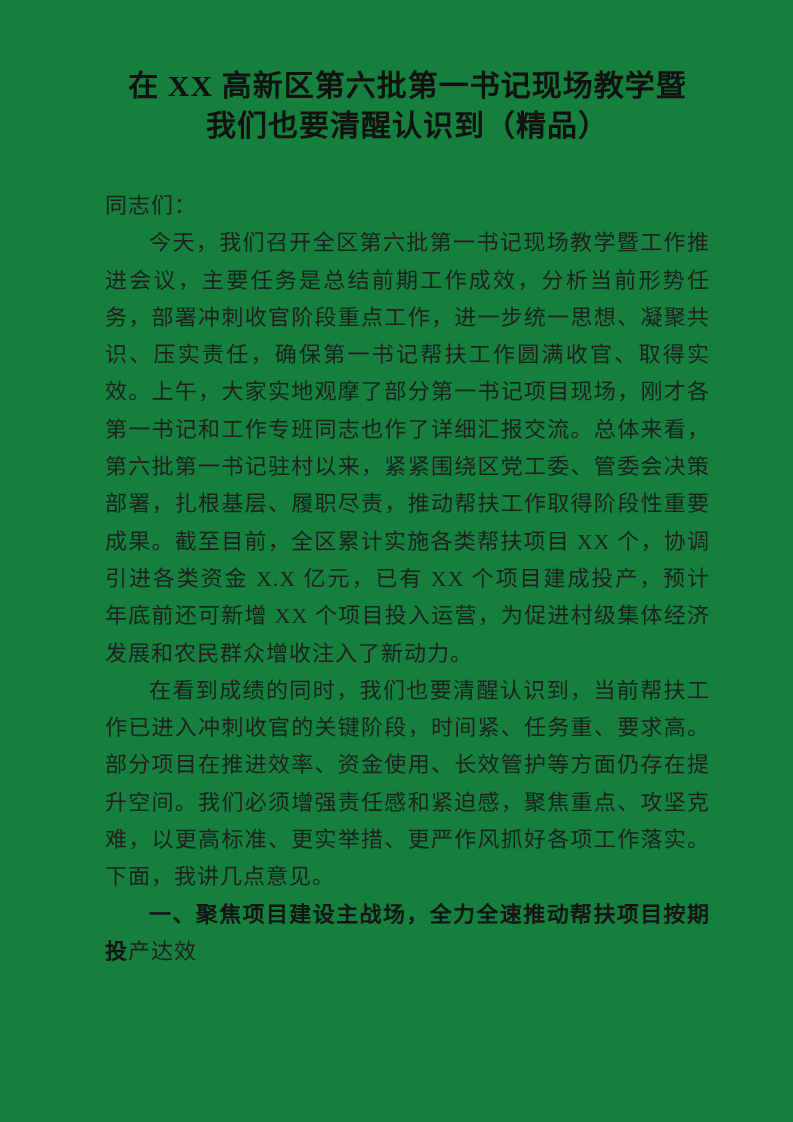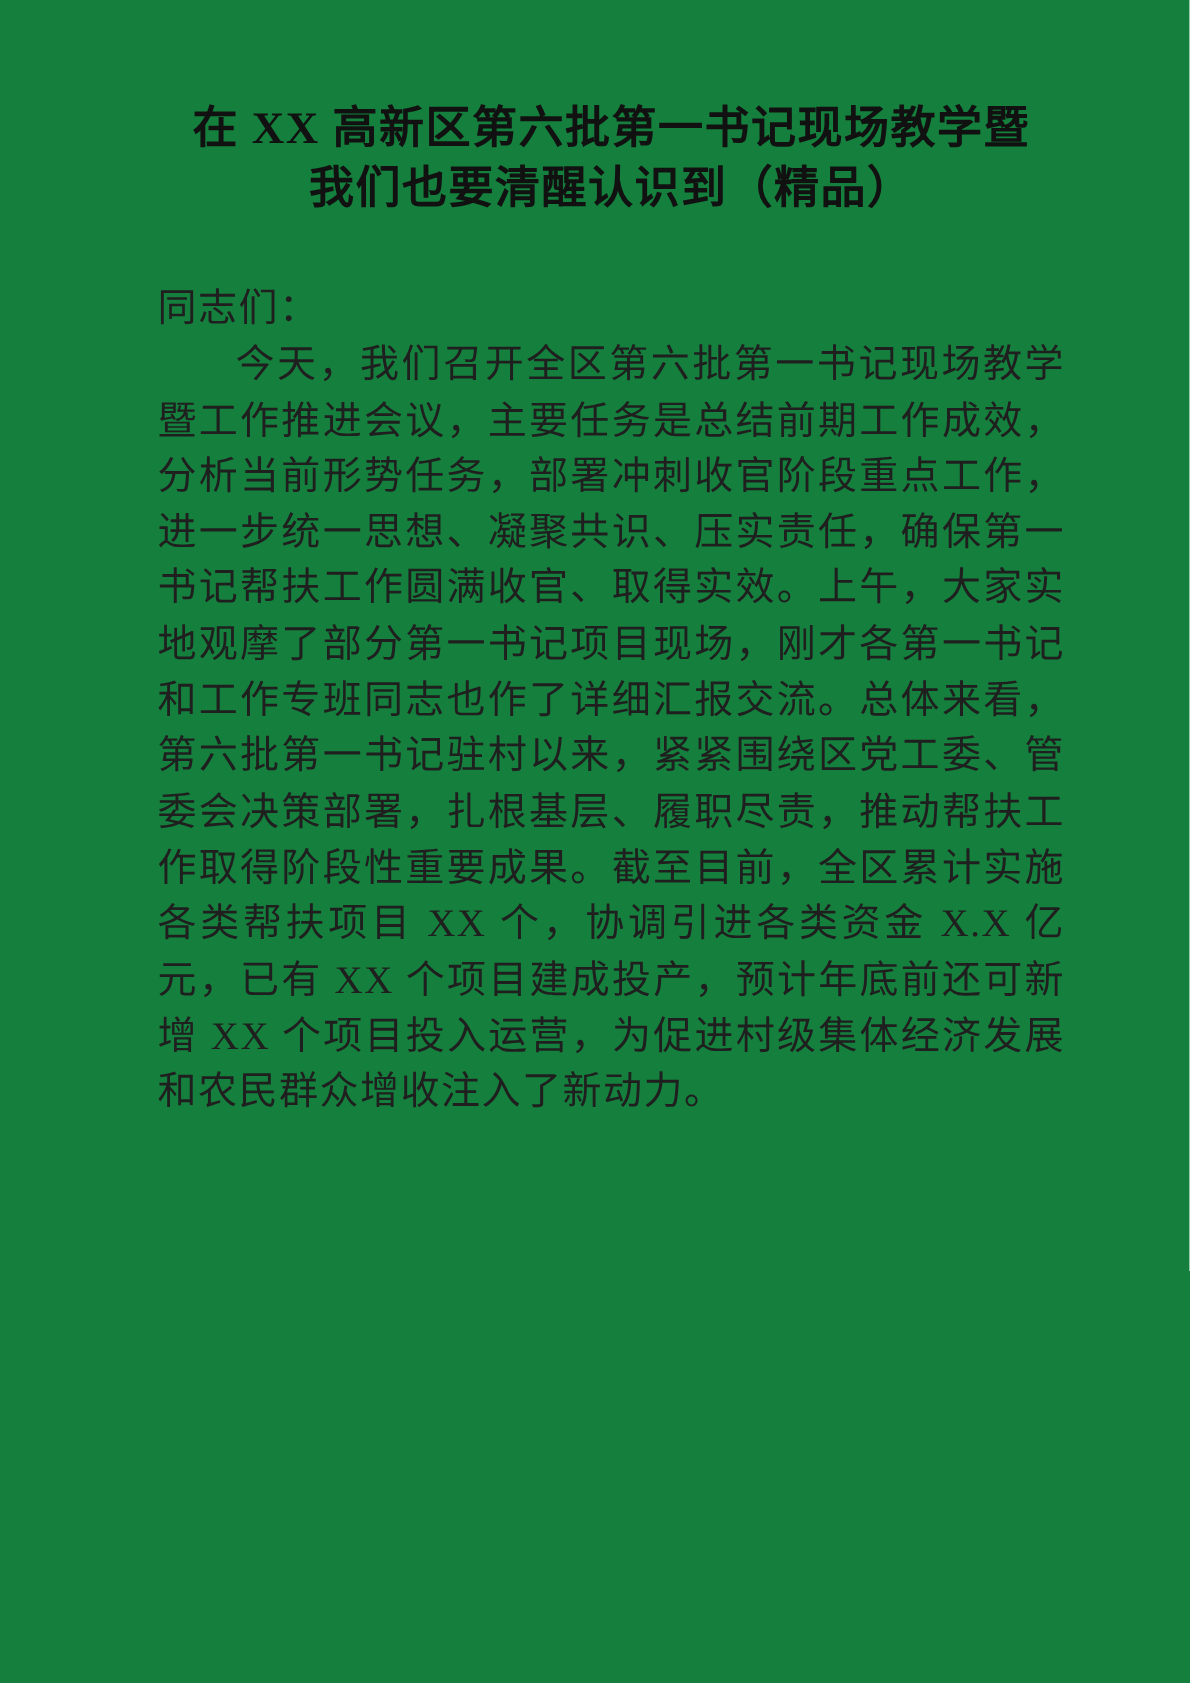--- a/index.html
+++ b/index.html
@@ -30,21 +30,21 @@
   }
   .doc-title .title-line {
     display: block;
     white-space: nowrap;
   }
   .doc-body {
     margin: 0;
   }
   .para {
     margin: 0;
-    font-size: 26px;
+    font-size: 22px;
     line-height: 37.3px;
     letter-spacing: 1px;
     text-align: justify;
     text-justify: inter-character;
     text-indent: 2em;
     font-weight: 400;
   }
   .para.no-indent {
     text-indent: 0;
   }
@@ -66,17 +66,19 @@
     <span class="title-line">在 XX 高新区第六批第一书记现场教学暨</span>
     <span class="title-line">我们也要清醒认识到（精品）</span>
   </h1>
 
   <div class="doc-body">
 
     <p class="para no-indent">同志们：</p>
 
     <p class="para">今天，我们召开全区第六批第一书记现场教学暨工作推进会议，主要任务是总结前期工作成效，分析当前形势任务，部署冲刺收官阶段重点工作，进一步统一思想、凝聚共识、压实责任，确保第一书记帮扶工作圆满收官、取得实效。上午，大家实地观摩了部分第一书记项目现场，刚才各第一书记和工作专班同志也作了详细汇报交流。总体来看，第六批第一书记驻村以来，紧紧围绕区党工委、管委会决策部署，扎根基层、履职尽责，推动帮扶工作取得阶段性重要成果。截至目前，全区累计实施各类帮扶项目 XX 个，协调引进各类资金 X.X 亿元，已有 XX 个项目建成投产，预计年底前还可新增 XX 个项目投入运营，为促进村级集体经济发展和农民群众增收注入了新动力。</p>
 
+    <p class="para">在看到成绩的同时，我们也要清醒认识到，当前帮扶工作已进入冲刺收官的关键阶段，时间紧、任务重、要求高。部分项目在推进效率、资金使用、长效管护等方面仍存在提升空间。我们必须增强责任感和紧迫感，聚焦重点、攻坚克难，以更高标准、更实举措、更严作风抓好各项工作落实。下面，我讲几点意见。</p>
 
+    <p class="para"><span class="heading-bold">一、聚焦项目建设主战场，全力全速推动帮扶项目按期投</span><span class="heading-tail">产达效</span></p>
 
   </div>
 
 </div>
 
 </body></html>

